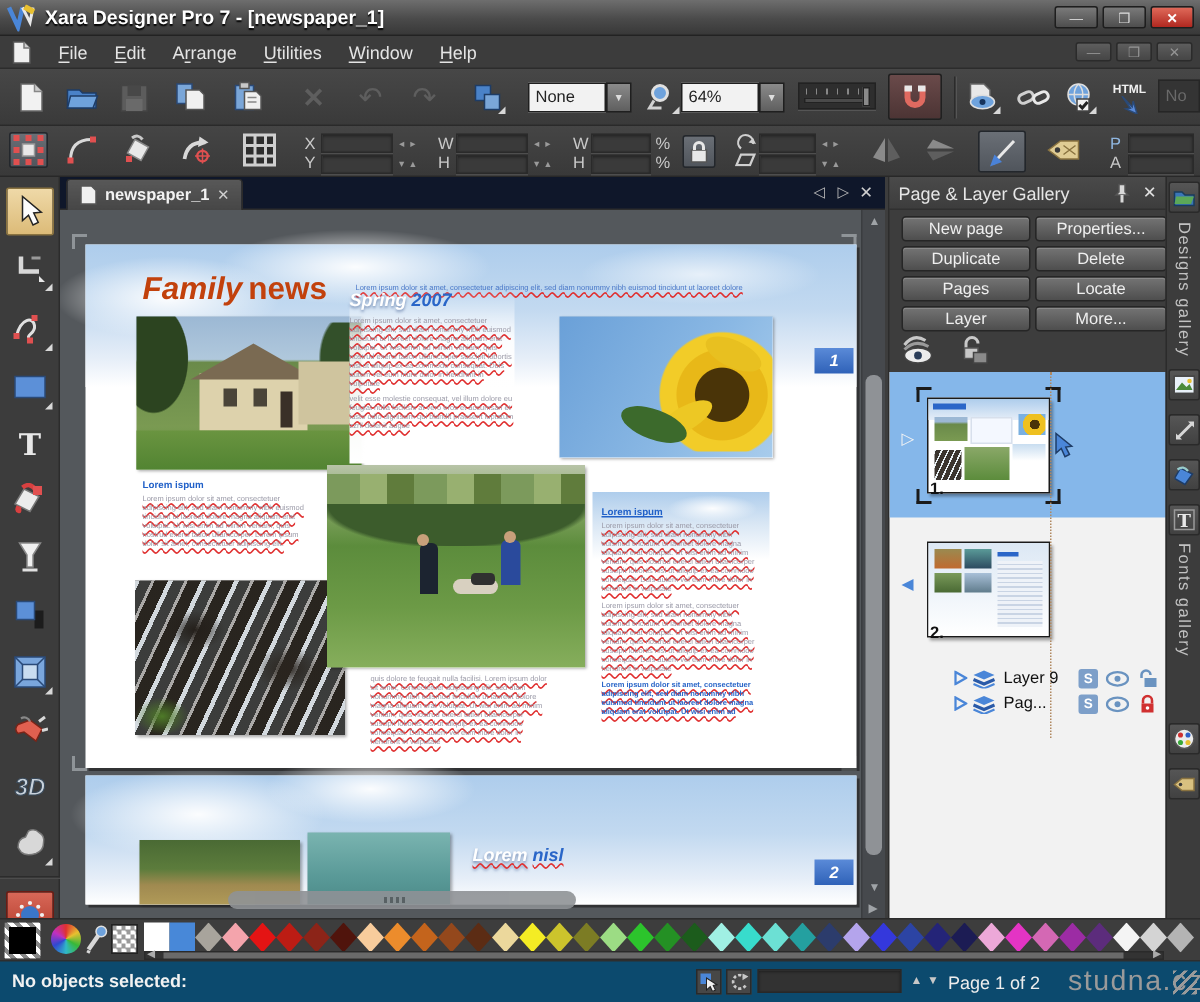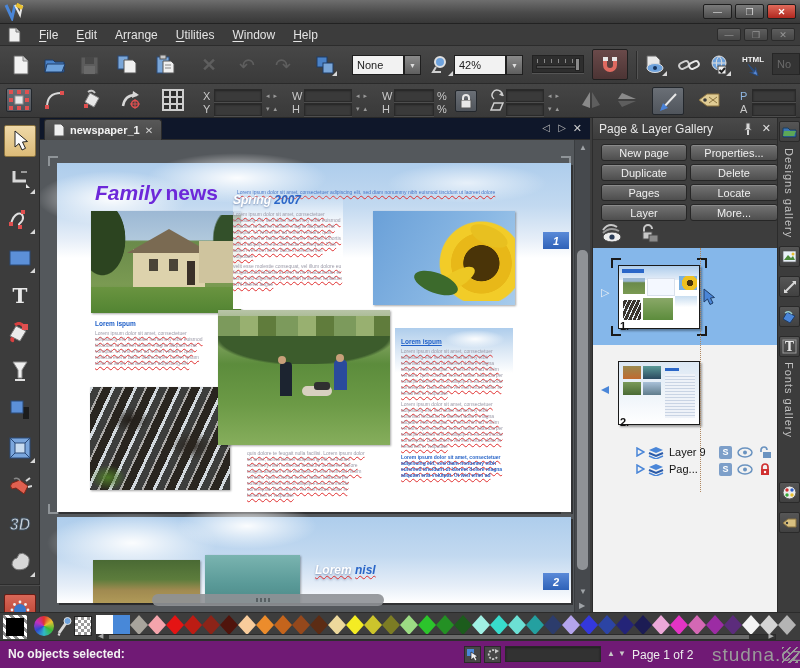--- a/index.html
+++ b/index.html
@@ -56,21 +56,21 @@
   .doctab .lbl { font-size:11px; font-weight:bold; color:#f2f2f2; }
   .canvas { position:absolute; left:40px; top:140px; width:550px; height:472px; background:#54585c; overflow:hidden; }
 
   .page { position:absolute; background:#fff; box-shadow:2px 2px 0 rgba(20,20,20,.55); }
   .sky { background:linear-gradient(#aecdec 0%, #c2d9f0 45%, #e6eef8 80%, #ffffff 100%); }
   .cloud { position:absolute; border-radius:50%; background:radial-gradient(closest-side, rgba(255,255,255,.95), rgba(255,255,255,0)); }
   .corner { position:absolute; width:10px; height:10px; border:2px solid #8f9498; }
   .c-tl { border-right:none; border-bottom:none; } .c-tr { border-left:none; border-bottom:none; }
   .c-bl { border-right:none; border-top:none; }  .c-br { border-left:none; border-top:none; }
 
-  .headline { font-size:21px; font-weight:bold; color:#6d28d9; letter-spacing:0;text-align:center; }
+  .headline { font-size:21px; font-weight:bold; color:#c2410c; letter-spacing:0;text-align:center; }
   .headline .it { font-style:italic; margin-right:4px; }
   .tiny { font-size:5px; line-height:6px; color:#9b9aa8; }
   .sp { text-decoration:underline wavy #e03030 1px; text-underline-offset:1px; }
   .bluetxt { color:#4a78c8; }
   .colhead { font-size:6.5px; font-weight:bold; color:#2060c8; }
   .badge { position:absolute; background:linear-gradient(#5a8ad8,#2f62b8); color:#fff; font-style:italic; font-weight:bold;
     font-size:11px; display:flex; align-items:center; justify-content:center; }
   .photo { position:absolute; box-shadow:1px 1px 2px rgba(0,0,0,.35); }
 
   
@@ -102,38 +102,39 @@
     background:linear-gradient(#565656,#414141); display:flex; align-items:center; justify-content:center; }
 
   
   .palette { position:absolute; left:0; top:612px; width:800px; height:28px; background:#3d3d3d; border-top:1px solid #2b2b2b; }
   .dia { width:18px; height:20px; clip-path:polygon(50% 0,100% 50%,50% 100%,0 50%); flex:0 0 18px; }
   .sq { width:17px; height:20px; flex:0 0 17px; }
   .checker { background:repeating-conic-gradient(#fff 0 25%, #9a9a9a 0 50%) 0 0/6px 6px; }
   .pal-scroll { position:absolute; left:96px; top:21px; width:680px; height:6px; background:#333; border:1px solid #2a2a2a; }
 
   
-  .statusbar { position:absolute; left:0; top:640px; width:800px; height:28px; background:#701a75; border-top:1px solid #2e2e2e; }
+  .statusbar { position:absolute; left:0; top:640px; width:800px; height:28px; background:#0c4a6e; border-top:1px solid #2e2e2e; }
   .status-left { position:absolute; left:8px; top:6px; font-size:12px; font-weight:bold; color:#f2f2f2; }
   .watermark { position:absolute; left:712px; top:3px; font-size:19px; color:#9a9a9a; letter-spacing:1px; }
   .hatch { position:absolute; left:782px; top:6px; width:16px; height:16px;
     background:repeating-linear-gradient(135deg,#9a9a9a 0 2px,transparent 2px 5px); }
   svg { display:block; }
 </style>
 </head>
 <body>
 
 <div class="app">
 
   <div class="titlebar">
     <svg width="20" height="18" viewBox="0 0 20 18" style="margin-left:4px">
       <path d="M2 2 L8 15 L11 2" fill="none" stroke="#4a86d8" stroke-width="3"></path>
       <path d="M11 2 L16 12 L18 2" fill="none" stroke="#e8e8e8" stroke-width="2"></path>
       <rect x="12" y="1" width="7" height="4" fill="#e8c030" transform="rotate(30 15 3)"></rect>
     </svg>
+    <span class="title-text">Xara Designer Pro 7 - [newspaper_1]</span>
     <div style="flex:1"></div>
     <div class="winbtn">—</div>
     <div class="winbtn">❒</div>
     <div class="winbtn close" style="margin-right:4px">✕</div>
   </div>
 
   <div class="menubar">
     <svg width="15" height="16" viewBox="0 0 15 16" style="margin:0 8px 0 7px">
       <path d="M2 1 h7 l4 4 v10 h-11 z" fill="#f0f0f0" stroke="#555"></path>
         <path d="M9 1 v4 h4" fill="#cfcfcf" stroke="#777"></path>
@@ -204,21 +205,21 @@
     </div>
     <div class="ddbox" style="left:352px;top:9px;width:52px">None</div>
     <div class="ddarrow" style="left:404px;top:9px">▼</div>
     <div class="tbtn" style="left:428px">
       <svg width="22" height="22" viewBox="0 0 22 22">
           <circle cx="10" cy="8" r="5" fill="#6ea2dc" stroke="#e0e0e0" stroke-width="2"></circle>
           <path d="M6 13 l-3 5 h8" fill="none" stroke="#d0d0d0" stroke-width="2"></path>
         </svg>
       <div class="flyout"></div>
     </div>
-    <div class="ddbox" style="left:454px;top:9px;width:52px">42%</div>
+    <div class="ddbox" style="left:454px;top:9px;width:52px">64%</div>
     <div class="ddarrow" style="left:506px;top:9px">▼</div>
     <div class="abs" style="left:532px;top:9px;width:52px;height:18px;background:#2e2e2e;border:1px solid #222;box-shadow:0 1px 0 #555">
       <div class="abs" style="left:3px;top:9px;width:44px;height:4px;background:#4a4a4a;border:1px solid #222"></div>
       <div class="abs" style="left:4px;top:3px;width:40px;height:4px;background:repeating-linear-gradient(90deg,#888 0 1px,transparent 1px 7px)"></div>
       <div class="abs" style="left:42px;top:2px;width:5px;height:13px;background:#8a8a8a;border:1px solid #222"></div>
     </div>
     <div class="magnet-btn">
       <svg width="20" height="20" viewBox="0 0 20 20">
           <path d="M5 3 v7 a5 5 0 0 0 10 0 V3" fill="none" stroke="#e06a60" stroke-width="4"></path>
           <rect x="3" y="2" width="5" height="4" fill="#e8e8e8"></rect>

